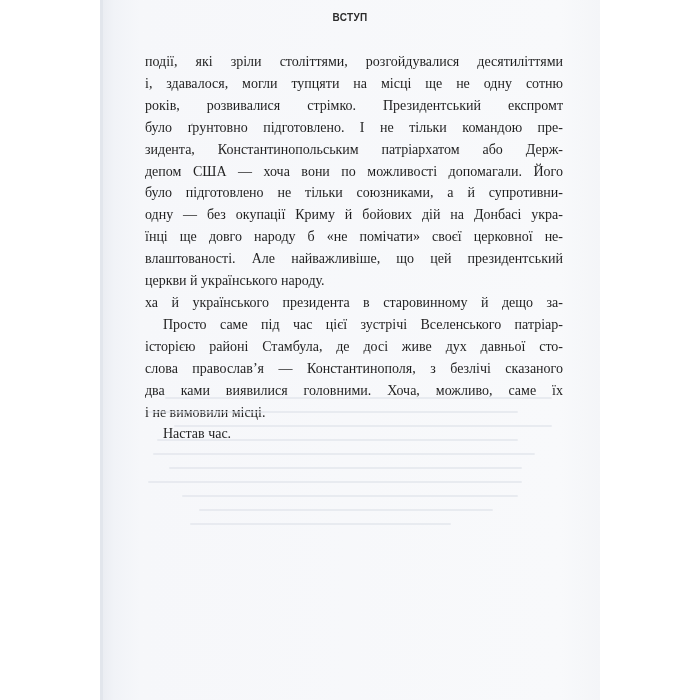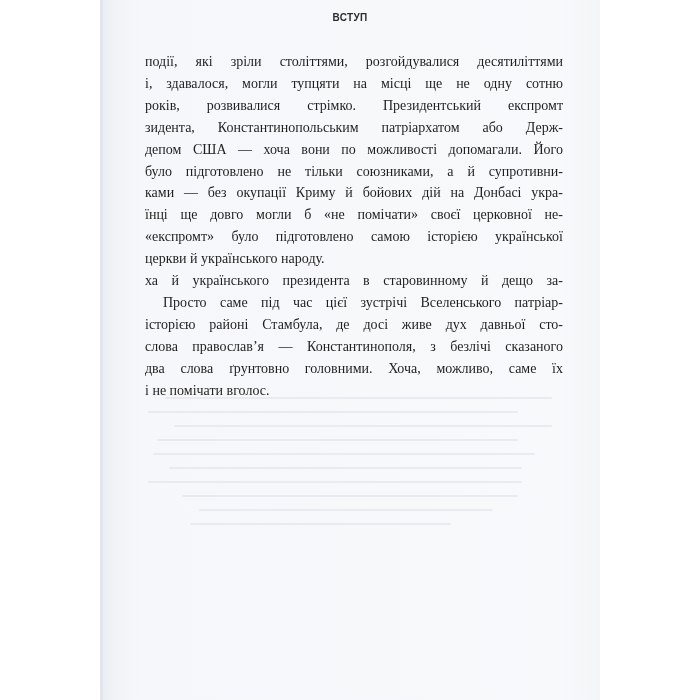--- a/index.html
+++ b/index.html
@@ -93,38 +93,42 @@
     <div class="page-edge"></div>
 
     <div class="running-head">ВСТУП</div>
 
     <div class="body-text">
 
       <div>
         <span class="line">події, які зріли століттями, розгойдувалися десятиліттями</span>
         <span class="line">і, здавалося, могли тупцяти на місці ще не одну сотню</span>
         <span class="line">років, розвивалися стрімко. Президентський експромт</span>
+        <span class="line">було ґрунтовно підготовлено. І не тільки командою пре-</span>
         <span class="line">зидента, Константинопольським патріархатом або Держ-</span>
         <span class="line">депом США — хоча вони по можливості допомагали. Його</span>
         <span class="line">було підготовлено не тільки союзниками, а й супротивни-</span>
-        <span class="line">ками — без окупації Криму й бойових дій на Донбасі укра-</span>
-        <span class="line">їнці ще довго могли б «не помічати» своєї церковної не-</span>
-        <span class="line">«експромт» було підготовлено самою історією української</span>
+        <span class="line">одну — без окупації Криму й бойових дій на Донбасі укра-</span>
+        <span class="line">їнці ще довго народу б «не помічати» своєї церковної не-</span>
+        <span class="line">влаштованості. Але найважливіше, що цей президентський</span>
         <span class="line last">церкви й українського народу.</span>
       </div>
 
       <div>
         <span class="line">ха й українського президента в старовинному й дещо за-</span>
         <span class="line indent">Просто саме під час цієї зустрічі Вселенського патріар-</span>
         <span class="line">історією районі Стамбула, де досі живе дух давньої сто-</span>
         <span class="line">слова православ’я — Константинополя, з безлічі сказаного</span>
-        <span class="line">два слова ґрунтовно головними. Хоча, можливо, саме їх</span>
-        <span class="line last">і не помічати вголос.</span>
+        <span class="line">два ками виявилися головними. Хоча, можливо, саме їх</span>
+        <span class="line last">і не вимовили місці.</span>
       </div>
 
+      <div>
+        <span class="line indent last">Настав час.</span>
+      </div>
     </div>
 
     <div class="bleed">
       <div class="bleed-line" style="width:92%;margin-left:6%"></div>
       <div class="bleed-line" style="width:88%;margin-left:2%"></div>
       <div class="bleed-line" style="width:90%;margin-left:8%"></div>
       <div class="bleed-line" style="width:86%;margin-left:4%"></div>
       <div class="bleed-line" style="width:91%;margin-left:3%"></div>
       <div class="bleed-line" style="width:84%;margin-left:7%"></div>
       <div class="bleed-line" style="width:89%;margin-left:2%"></div>

